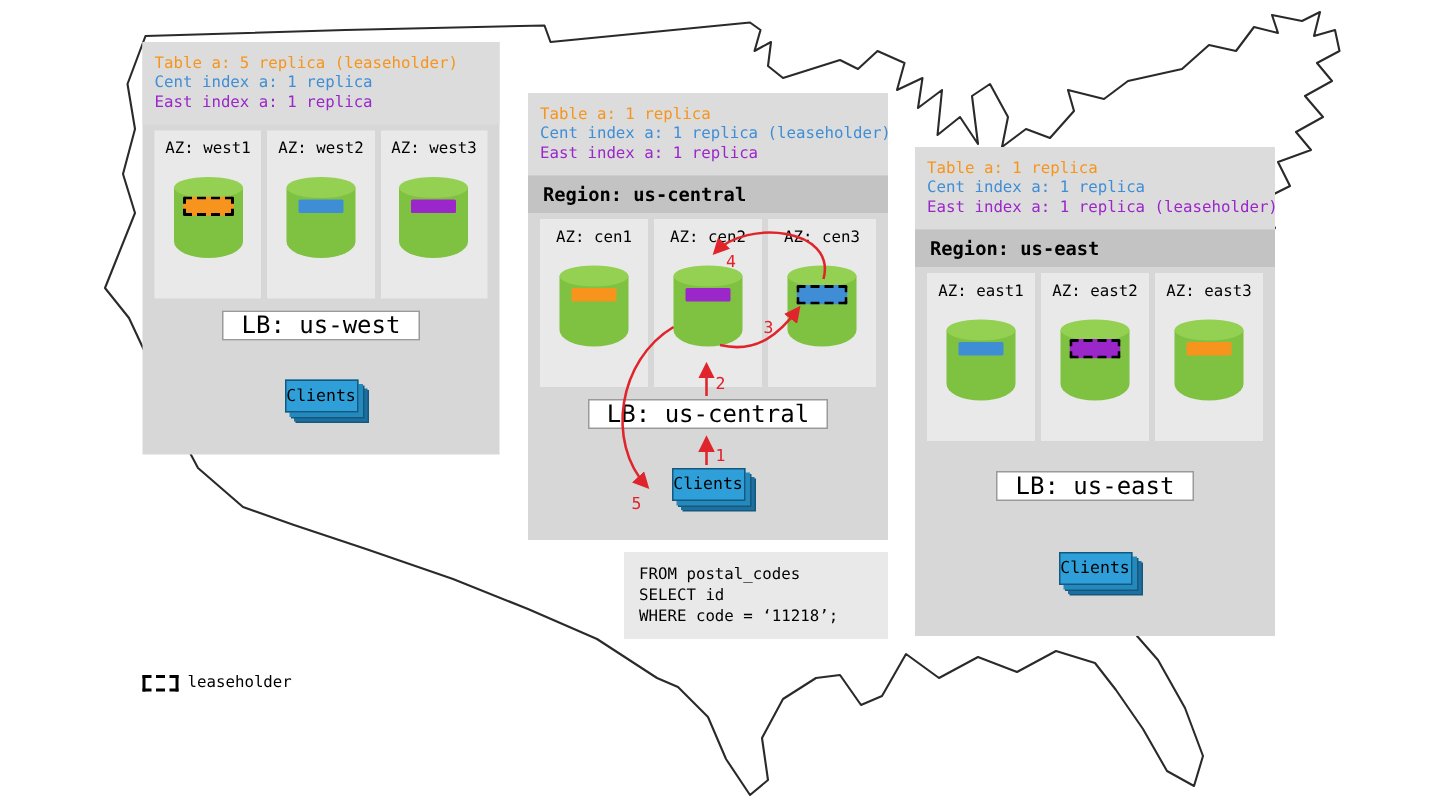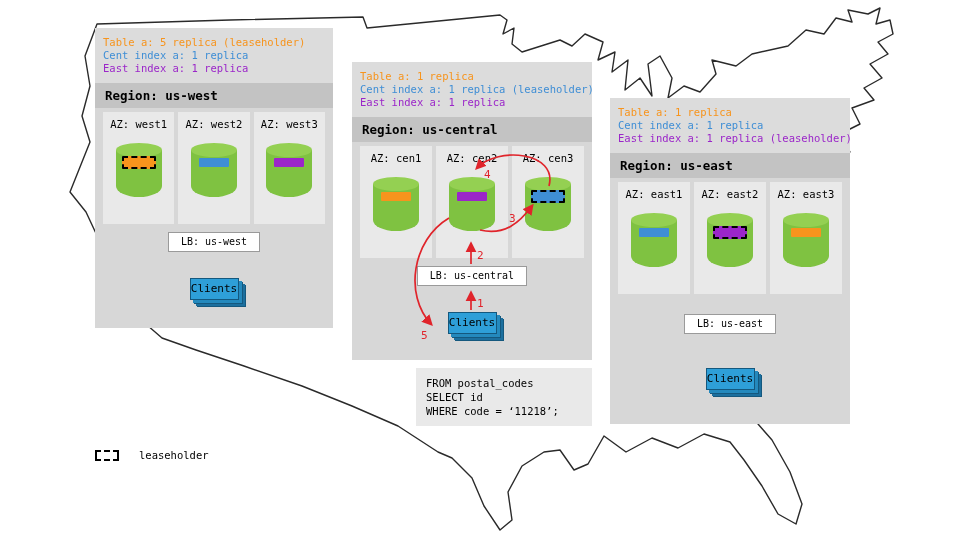--- a/index.html
+++ b/index.html
@@ -29,21 +29,21 @@
   .cyl { position:relative; width:46px; height:58px; margin:12px auto 0; }
   .cyl-body { position:absolute; left:0; top:7px; width:46px; height:47px;
               background:#7fc241; border-radius:0 0 23px 23px / 0 0 11px 11px; }
   .cyl-top  { position:absolute; left:0; top:0; width:46px; height:14px;
               background:#94d052; border-radius:50%; }
   .chip { position:absolute; left:50%; transform:translateX(-50%); top:15px;
           width:30px; height:9px; border-radius:1px; }
   .chip.dashed { width:34px; height:13px; top:13px; border:2px dashed #000; }
 
   .lb { margin:8px auto 0; width:max-content; background:#ffffff;
-        border:1px solid #9a9a9a; font-size:10px; line-height:18px;
+        border:1px solid #9a9a9a; font-size:16px; line-height:18px;
         padding:0 12px; color:#000; }
   .panel-east .lb { margin-top:20px; }
 
   .clients { position:relative; margin:26px auto 0; width:49px; height:22px;
              line-height:20px; text-align:center; background:#2e9fd8;
              border:1px solid #14587e; font-size:11px; color:#000;
              box-shadow:3px 3px 0 #2489bd, 4px 4px 0 #14587e,
                         6px 6px 0 #1c6f9e, 7px 7px 0 #14587e; }
   .panel-east .clients { margin-top:34px; }
 
@@ -52,21 +52,21 @@
              background:#e9e9e9; z-index:1; padding:8px 0 0 10px; }
   .sql-line { font-size:10.5px; line-height:14px; white-space:nowrap; color:#000; }
 
   
   #flow-svg { position:absolute; left:0; top:0; z-index:5; pointer-events:none; }
   .flow-path { fill:none; stroke:#e0242b; stroke-width:1.7px; }
   .flow-num  { font-family:"DejaVu Sans Mono",monospace; font-size:11px; fill:#e0242b; }
 
   
   .legend { position:absolute; left:95px; top:449px; z-index:1;
-            display:flex; align-items:center; gap:20px; }
+            display:flex; align-items:center; gap:6px; }
   .legend-chip { width:24px; height:11px; background:#ffffff; border:2px dashed #000; }
   .legend-label { font-size:10.5px; color:#000; }
 </style>
 </head>
 <body>
 
 <div id="stage">
 
   <svg id="map-svg" width="960" height="540" viewBox="0 0 960 540">
     <path d="M97,24 L230,20 L363,17 L367,28 L500,15
@@ -84,21 +84,20 @@
              L398,426 L352,406 L302,386 L244,366 L196,350 L162,338
              L132,312 L114,278 L100,242 L86,212 L70,192 L78,172 L90,142 L82,116 L90,86 L85,56 Z" fill="#ffffff" stroke="#2a2a2a" stroke-width="1.4" stroke-linejoin="round"></path>
   </svg>
 
   <div class="panel panel-west">
     <div class="notes">
       <div class="note" style="color: rgb(247, 148, 29);">Table a: 5 replica (leaseholder)</div>
       <div class="note" style="color: rgb(63, 142, 213);">Cent index a: 1 replica</div>
       <div class="note" style="color: rgb(155, 38, 201);">East index a: 1 replica</div>
     </div>
-    <div class="region-bar">Region: us-west</div>
     <div class="az-row">
       <div class="az">
         <div class="az-label">AZ: west1</div>
         <div class="cyl">
           <div class="cyl-body"></div>
           <div class="cyl-top"></div>
           <div class="chip dashed" style="background: rgb(247, 148, 29);"></div>
         </div>
       </div>
       <div class="az">

